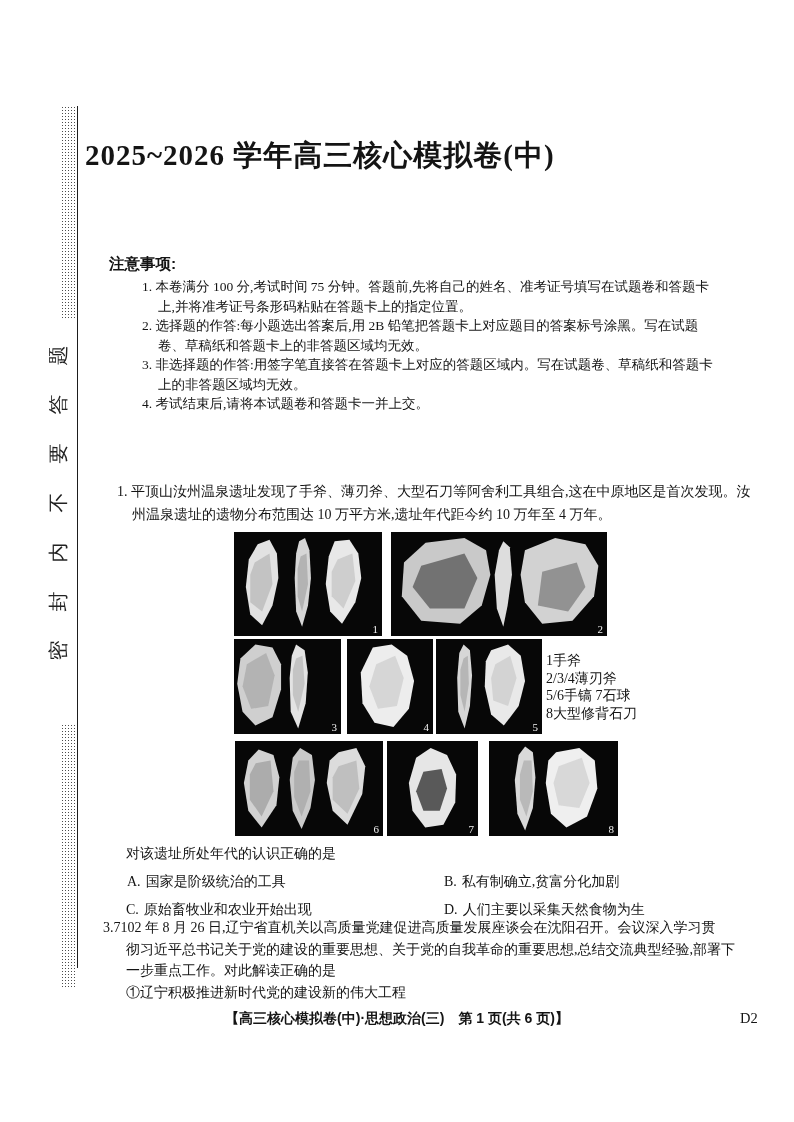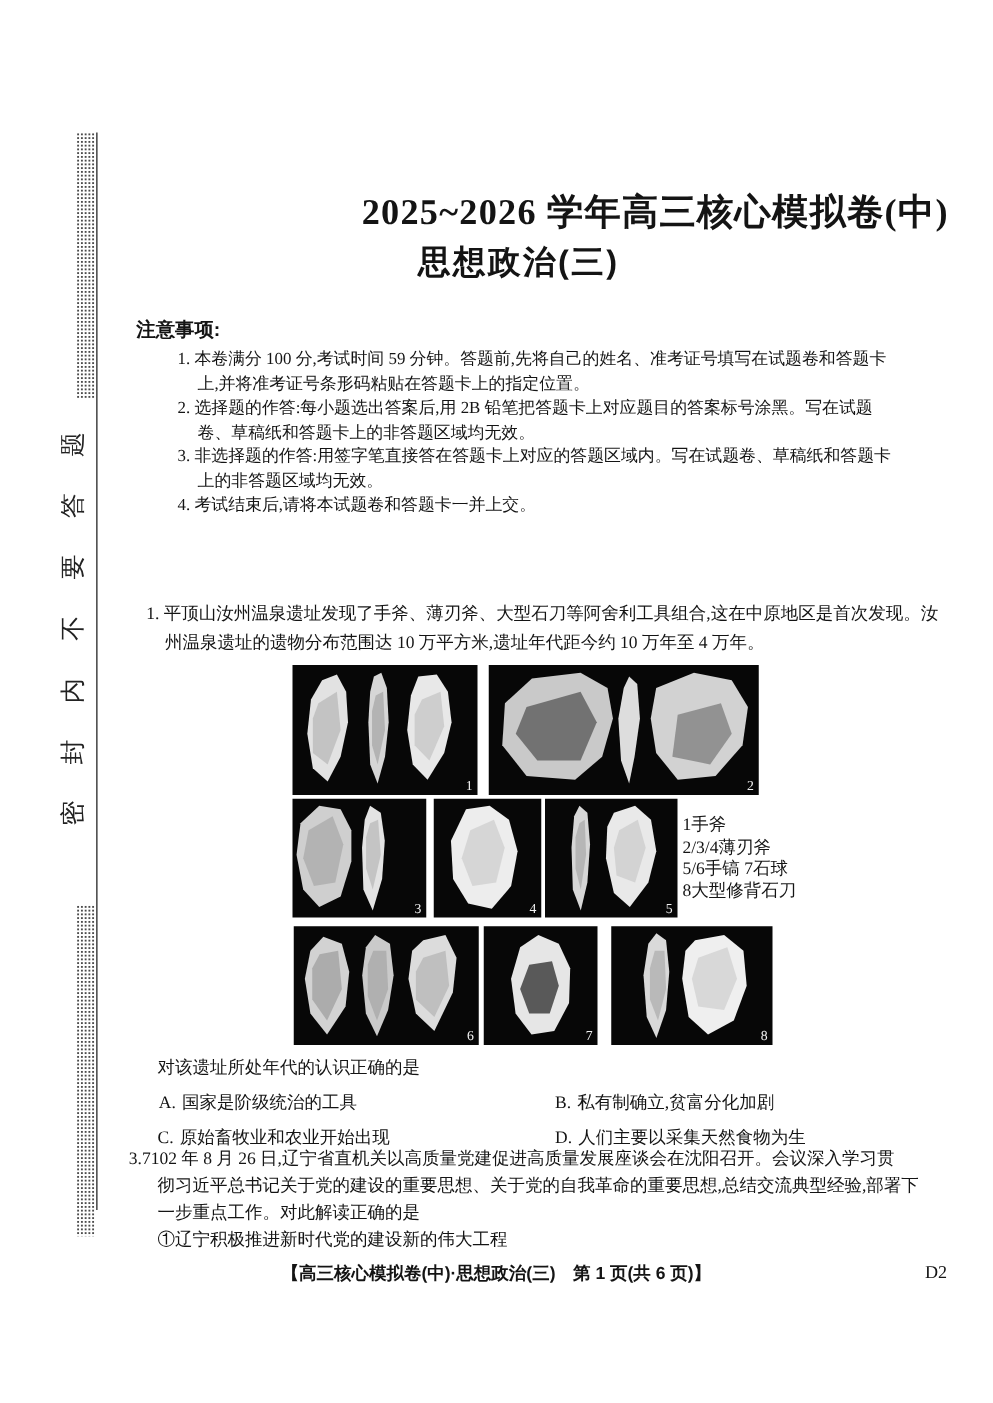--- a/index.html
+++ b/index.html
@@ -11,21 +11,21 @@
   .dots{position:absolute;left:61px;width:15px;
         background-image:radial-gradient(circle,#4b4b4b 30%,rgba(0,0,0,0) 34%);
         background-size:3px 3px;}
   .dots-top{top:106px;height:213px;}
   .dots-bottom{top:724px;height:265px;}
   .bind-chars{position:absolute;left:42px;top:342px;width:32px;height:322px;
         display:flex;flex-direction:column;justify-content:space-between;align-items:center;}
   .bind-chars span{display:block;font-size:20px;color:#222;transform:rotate(-90deg);}
 
   
-  .title{position:absolute;left:85px;top:136px;width:660px;margin:14px;text-align:right;
+  .title{position:absolute;left:85px;top:136px;width:660px;margin:0;text-align:left;
          font-size:29px;font-weight:600;letter-spacing:1px;}
   .subtitle{position:absolute;left:85px;top:192px;width:660px;margin:0;text-align:center;
          font-family:"Liberation Sans","DejaVu Sans",sans-serif;
          font-size:26px;font-weight:700;letter-spacing:2px;}
 
   
   .notice-head{position:absolute;left:109px;top:254px;
          font-family:"Liberation Sans","DejaVu Sans",sans-serif;font-size:15.5px;font-weight:700;}
   .notice-list{position:absolute;left:142px;top:277px;width:600px;
          font-size:13.5px;line-height:19.5px;}
@@ -80,25 +80,24 @@
     <span>题</span>
     <span>答</span>
     <span>要</span>
     <span>不</span>
     <span>内</span>
     <span>封</span>
     <span>密</span>
   </div>
 
   <h1 class="title">2025~2026 学年高三核心模拟卷(中)</h1>
-  <h2 class="subtitle">思想政治(三)</h2>
 
   <div class="notice-head">注意事项:</div>
   <div class="notice-list">
-    <div class="notice-item">1. 本卷满分 100 分,考试时间 59 分钟。答题前,先将自己的姓名、准考证号填写在试题卷和答题卡
+    <div class="notice-item">1. 本卷满分 100 分,考试时间 75 分钟。答题前,先将自己的姓名、准考证号填写在试题卷和答题卡
 上,并将准考证号条形码粘贴在答题卡上的指定位置。</div>
     <div class="notice-item">2. 选择题的作答:每小题选出答案后,用 2B 铅笔把答题卡上对应题目的答案标号涂黑。写在试题
 卷、草稿纸和答题卡上的非答题区域均无效。</div>
     <div class="notice-item">3. 非选择题的作答:用签字笔直接答在答题卡上对应的答题区域内。写在试题卷、草稿纸和答题卡
 上的非答题区域均无效。</div>
     <div class="notice-item">4. 考试结束后,请将本试题卷和答题卡一并上交。</div>
   </div>
 
 
   <div class="q1-text">1. 平顶山汝州温泉遗址发现了手斧、薄刃斧、大型石刀等阿舍利工具组合,这在中原地区是首次发现。汝

